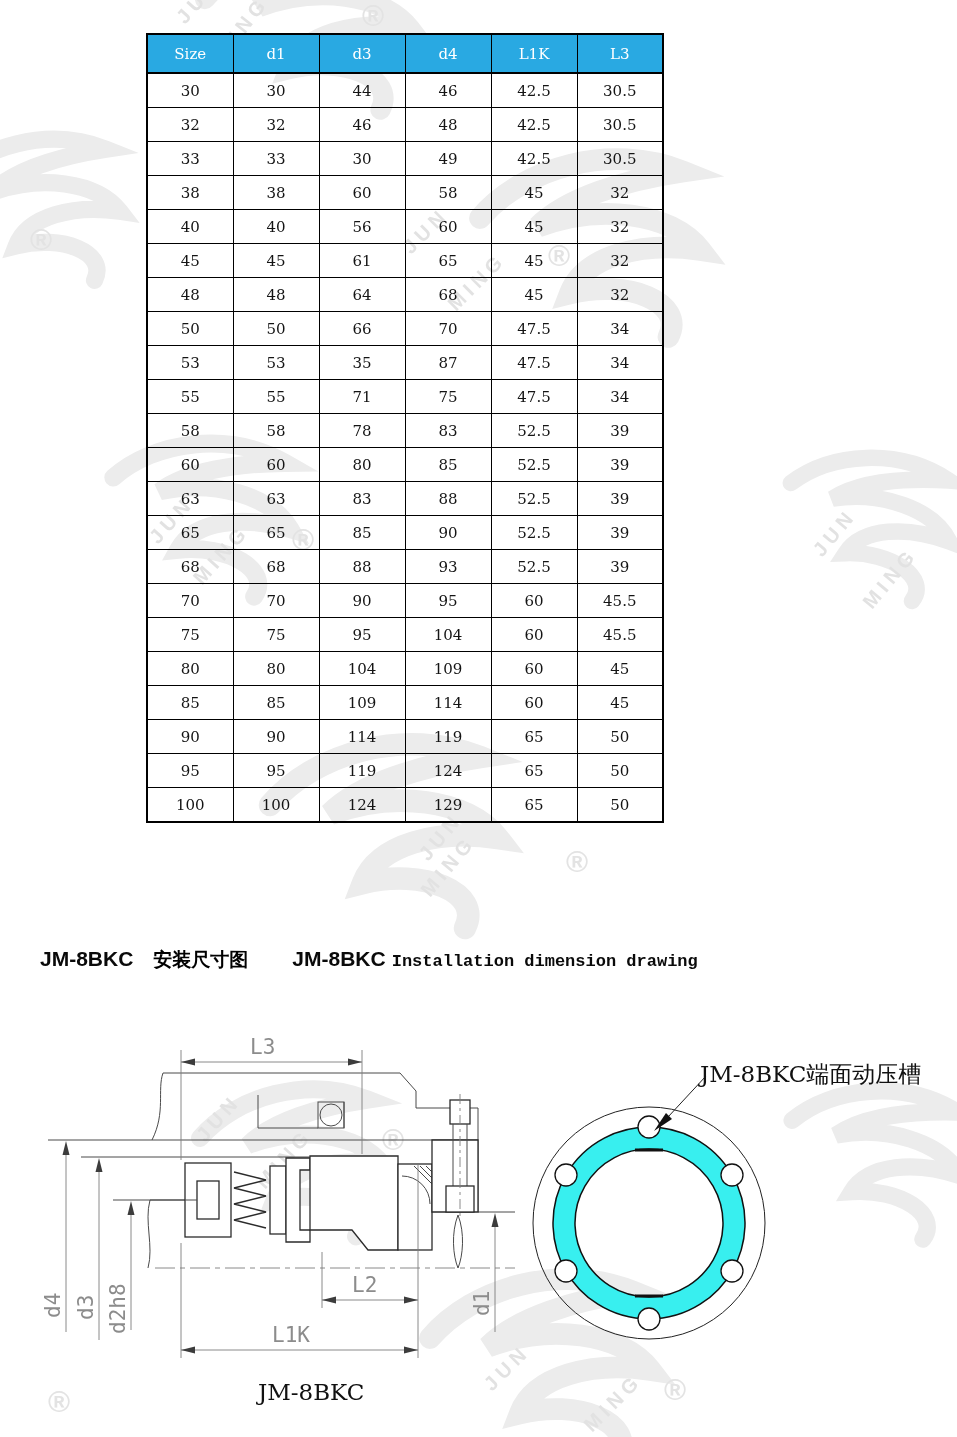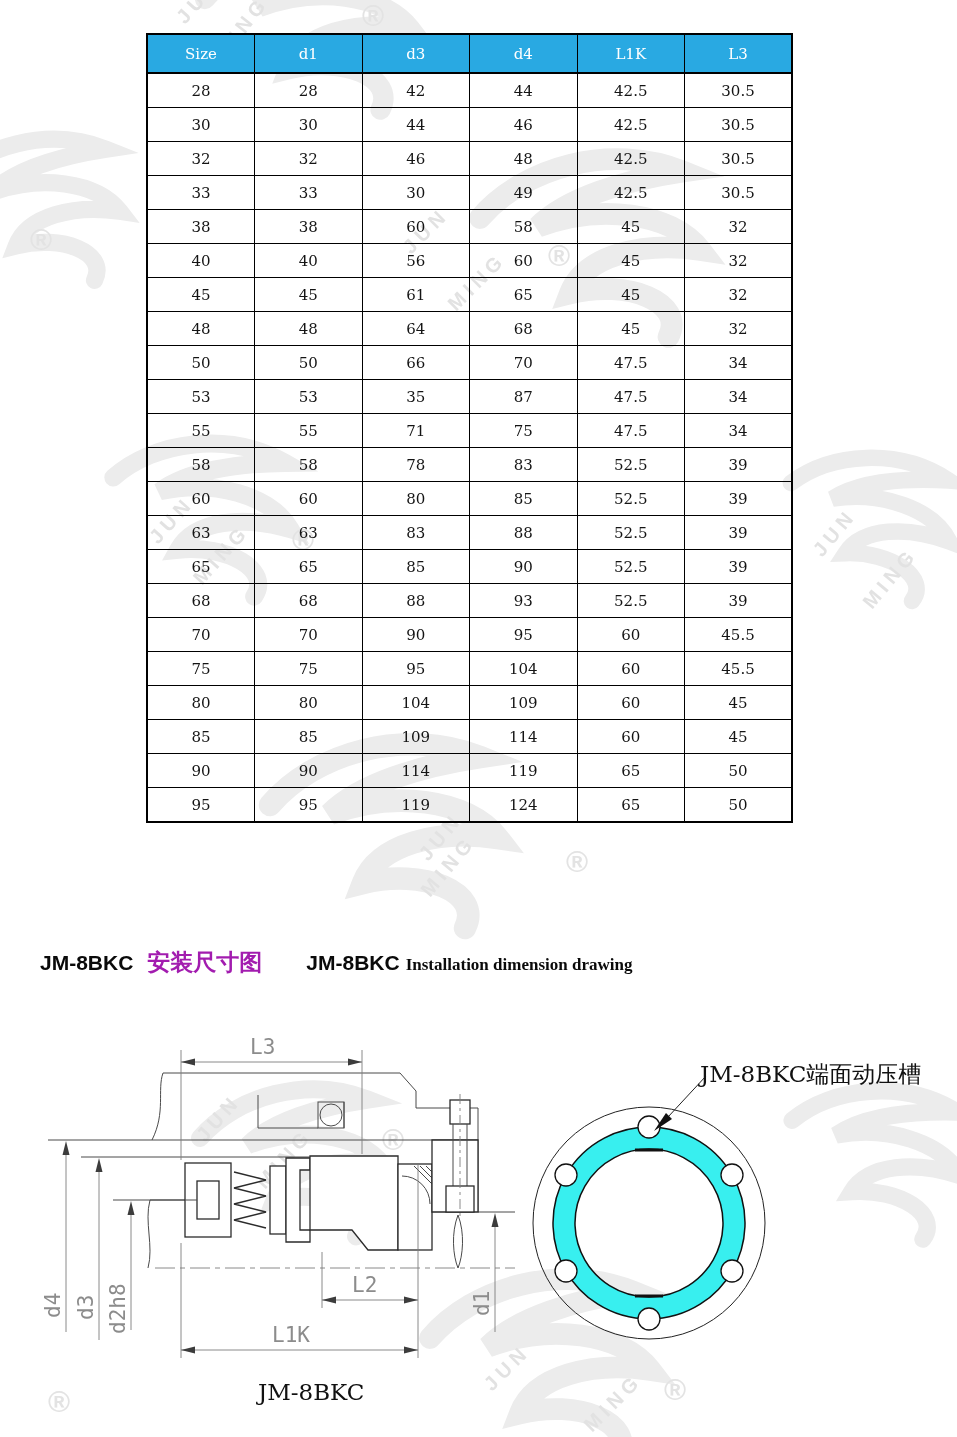--- a/index.html
+++ b/index.html
@@ -7,40 +7,40 @@
     width:957px;height:1437px;position:relative;overflow:hidden;
     background:#ffffff;font-family:"DejaVu Serif",serif;
   }
   svg{display:block}
   .bg-svg{position:absolute;left:0;top:0;z-index:0}
   .wm-swirl{stroke:#ececec;stroke-width:15;fill:none;stroke-linecap:round}
   .wm-text{fill:#e2e2e2;font-family:"Liberation Sans",sans-serif;font-weight:bold;letter-spacing:5px;font-size:20px}
   .wm-reg{fill:#e3e3e3;font-family:"Liberation Sans",sans-serif;font-size:30px;font-weight:bold}
 
   .size-table{
-    position:absolute;left:146px;top:33px;width:647px;z-index:2;
+    position:absolute;left:146px;top:33px;width:518px;z-index:2;
     border-collapse:collapse;table-layout:fixed;
     border:2px solid #000;background:transparent;
   }
   .size-table th{
     background:var(--header-bg,#29A9E2);color:#fff;font-weight:normal;
     font-size:15px;height:35px;border:1px solid #000;border-bottom:2px solid #000;
   }
   .size-table td{
     text-align:center;font-size:15px;height:33px;padding:0;
     border:1px solid #000;color:#141414;background:transparent;
   }
 
   .title-row{
     position:absolute;left:40px;top:947px;z-index:2;
     display:flex;gap:44px;align-items:baseline;white-space:nowrap;
   }
   .title-model{font-family:"Liberation Sans",sans-serif;font-weight:bold;font-size:21px;color:#0a0a0a}
-  .title-zh{font-family:"DejaVu Serif",serif;font-weight:bold;font-size:23px;color:#a21caf;margin-left:14px}
-  .title-en{font-family:Liberation Serif, serif;font-weight:bold;font-size:17px;color:#0a0a0a;margin-left:6px}
+  .title-zh{font-family:"DejaVu Serif",serif;font-weight:bold;font-size:19px;color:#000000;margin-left:20px}
+  .title-en{font-family:Liberation Mono, monospace;font-weight:bold;font-size:17px;color:#0a0a0a;margin-left:6px}
 
   .draw-svg{position:absolute;left:0;top:1000px;z-index:2}
   .part{stroke:#2b2b2b;stroke-width:1.3;fill:#fff}
   .hline{stroke:#4a4a4a;stroke-width:1;fill:none}
   .dim{stroke:#7d7d7d;stroke-width:0.9;fill:none}
   .dimtxt{fill:#8c8c8c;font-family:"DejaVu Sans Mono",monospace;font-size:21px}
   .arw{fill:#3c3c3c;stroke:none}
   .cap{fill:#111;font-family:"DejaVu Serif",serif;font-size:23px}
 </style>
 </head>
@@ -93,28 +93,20 @@
         <th>Size</th>
         <th>d1</th>
         <th>d3</th>
         <th>d4</th>
         <th>L1K</th>
         <th>L3</th>
       </tr>
   </thead>
   <tbody>
       <tr>
-        <td>28</td>
-        <td>28</td>
-        <td>42</td>
-        <td>44</td>
-        <td>42.5</td>
-        <td>30.5</td>
-      </tr>
-      <tr>
         <td>30</td>
         <td>30</td>
         <td>44</td>
         <td>46</td>
         <td>42.5</td>
         <td>30.5</td>
       </tr>
       <tr>
         <td>32</td>
         <td>32</td>
@@ -265,20 +257,28 @@
         <td>114</td>
         <td>119</td>
         <td>65</td>
         <td>50</td>
       </tr>
       <tr>
         <td>95</td>
         <td>95</td>
         <td>119</td>
         <td>124</td>
+        <td>65</td>
+        <td>50</td>
+      </tr>
+      <tr>
+        <td>100</td>
+        <td>100</td>
+        <td>124</td>
+        <td>129</td>
         <td>65</td>
         <td>50</td>
       </tr>
     </tbody>
 </table>
 
 <div class="title-row">
   <span>
     <span class="title-model">JM-8BKC</span><span class="title-zh">安装尺寸图</span>
   </span>

